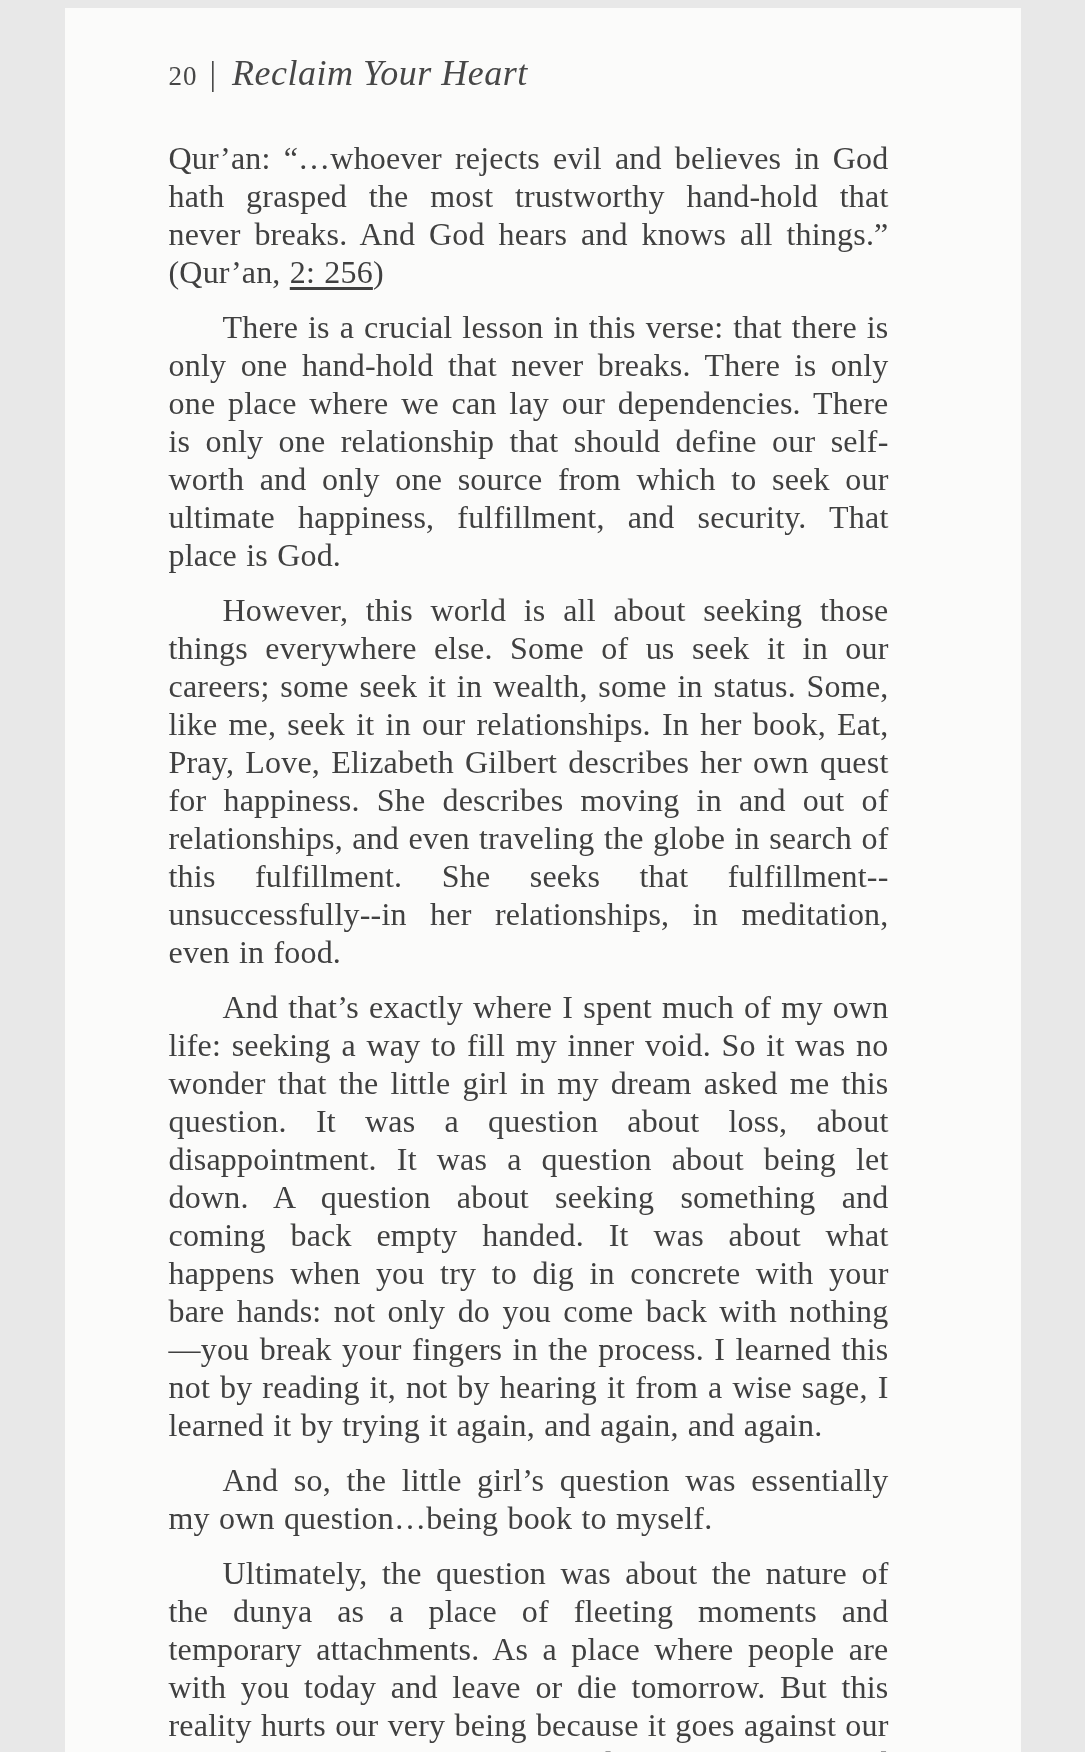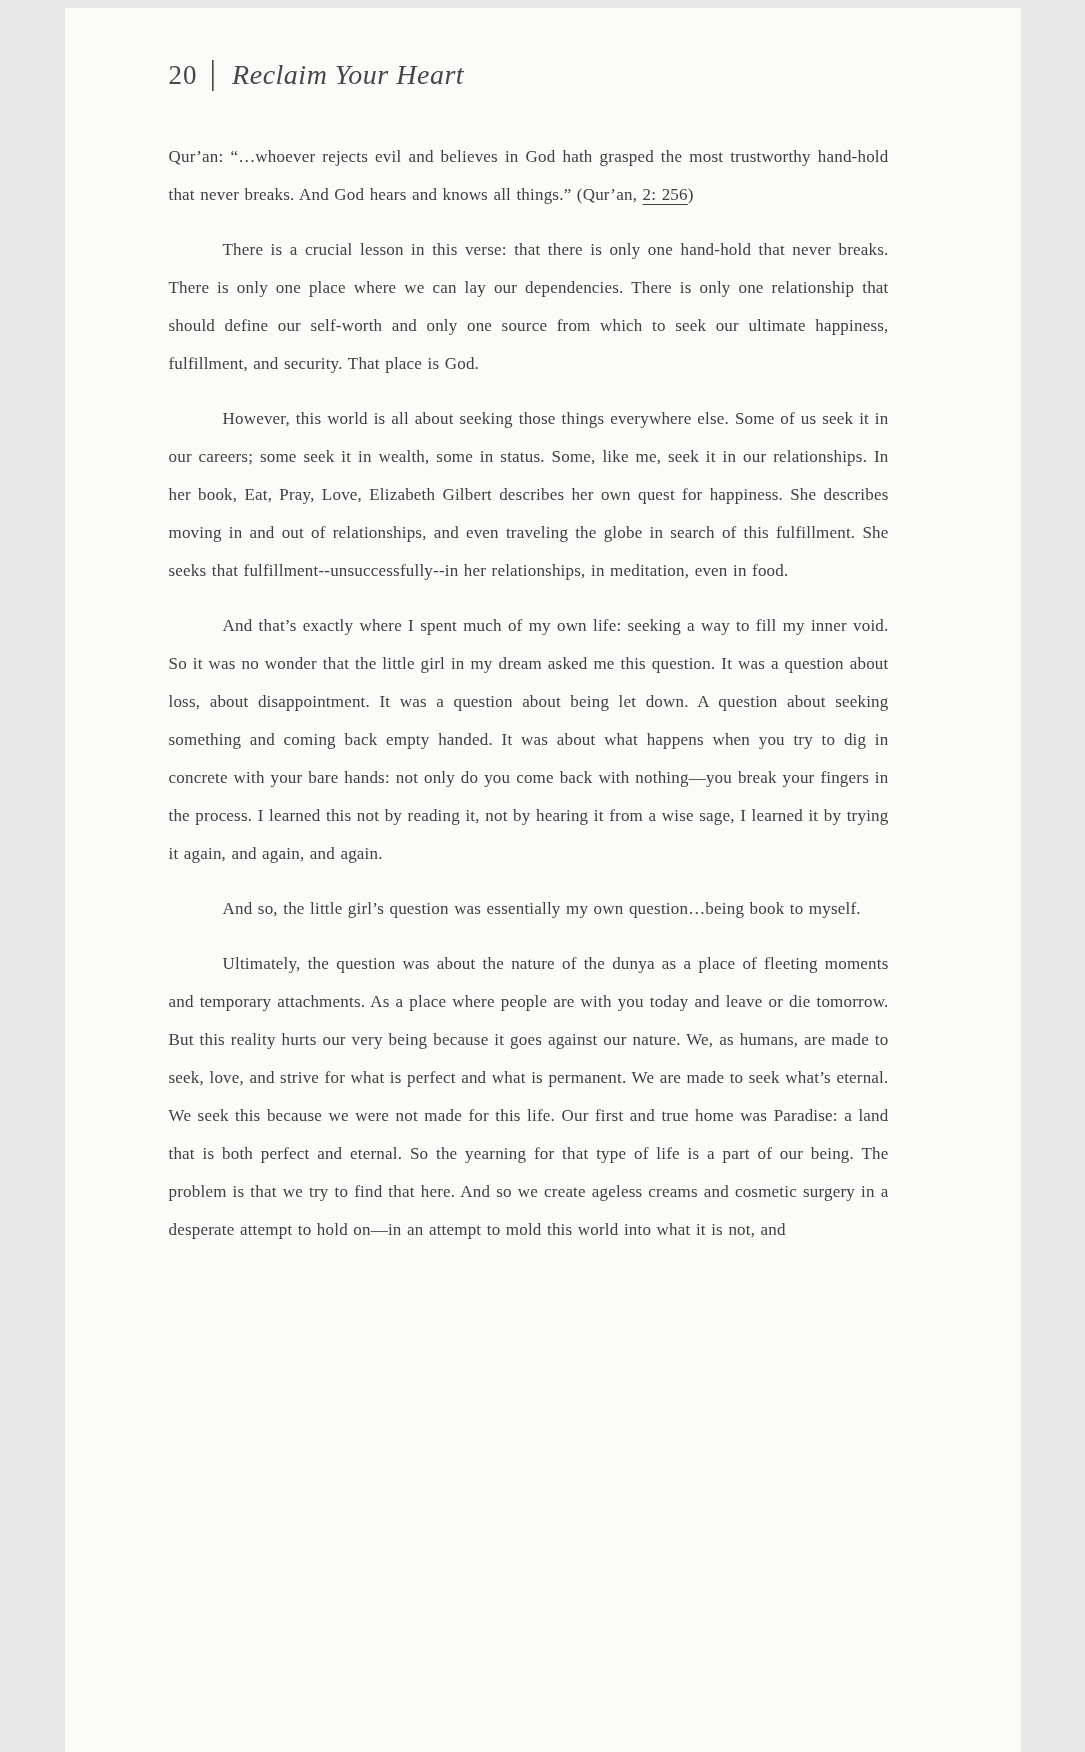--- a/index.html
+++ b/index.html
@@ -34,28 +34,28 @@
   }
   .running-header .sep {
     font-size: 33px;
     font-weight: 400;
     color: #4a4a4a;
     margin: 0 16px 0 12px;
     font-style: normal;
   }
   .running-header .book-title {
     font-style: italic;
-    font-size: 28px;
+    font-size: 36px;
     letter-spacing: 0.5px;
   }
   .content {
     margin-top: 44px;
   }
   .para {
-    font-size: 17px;
+    font-size: 32px;
     line-height: 38px;
     text-align: justify;
     text-justify: inter-word;
     margin: 0 0 17px 0;
     letter-spacing: 0.2px;
     word-spacing: 1px;
   }
   .para.indent { text-indent: 54px; }
   .verse-link {
     color: #404040;

